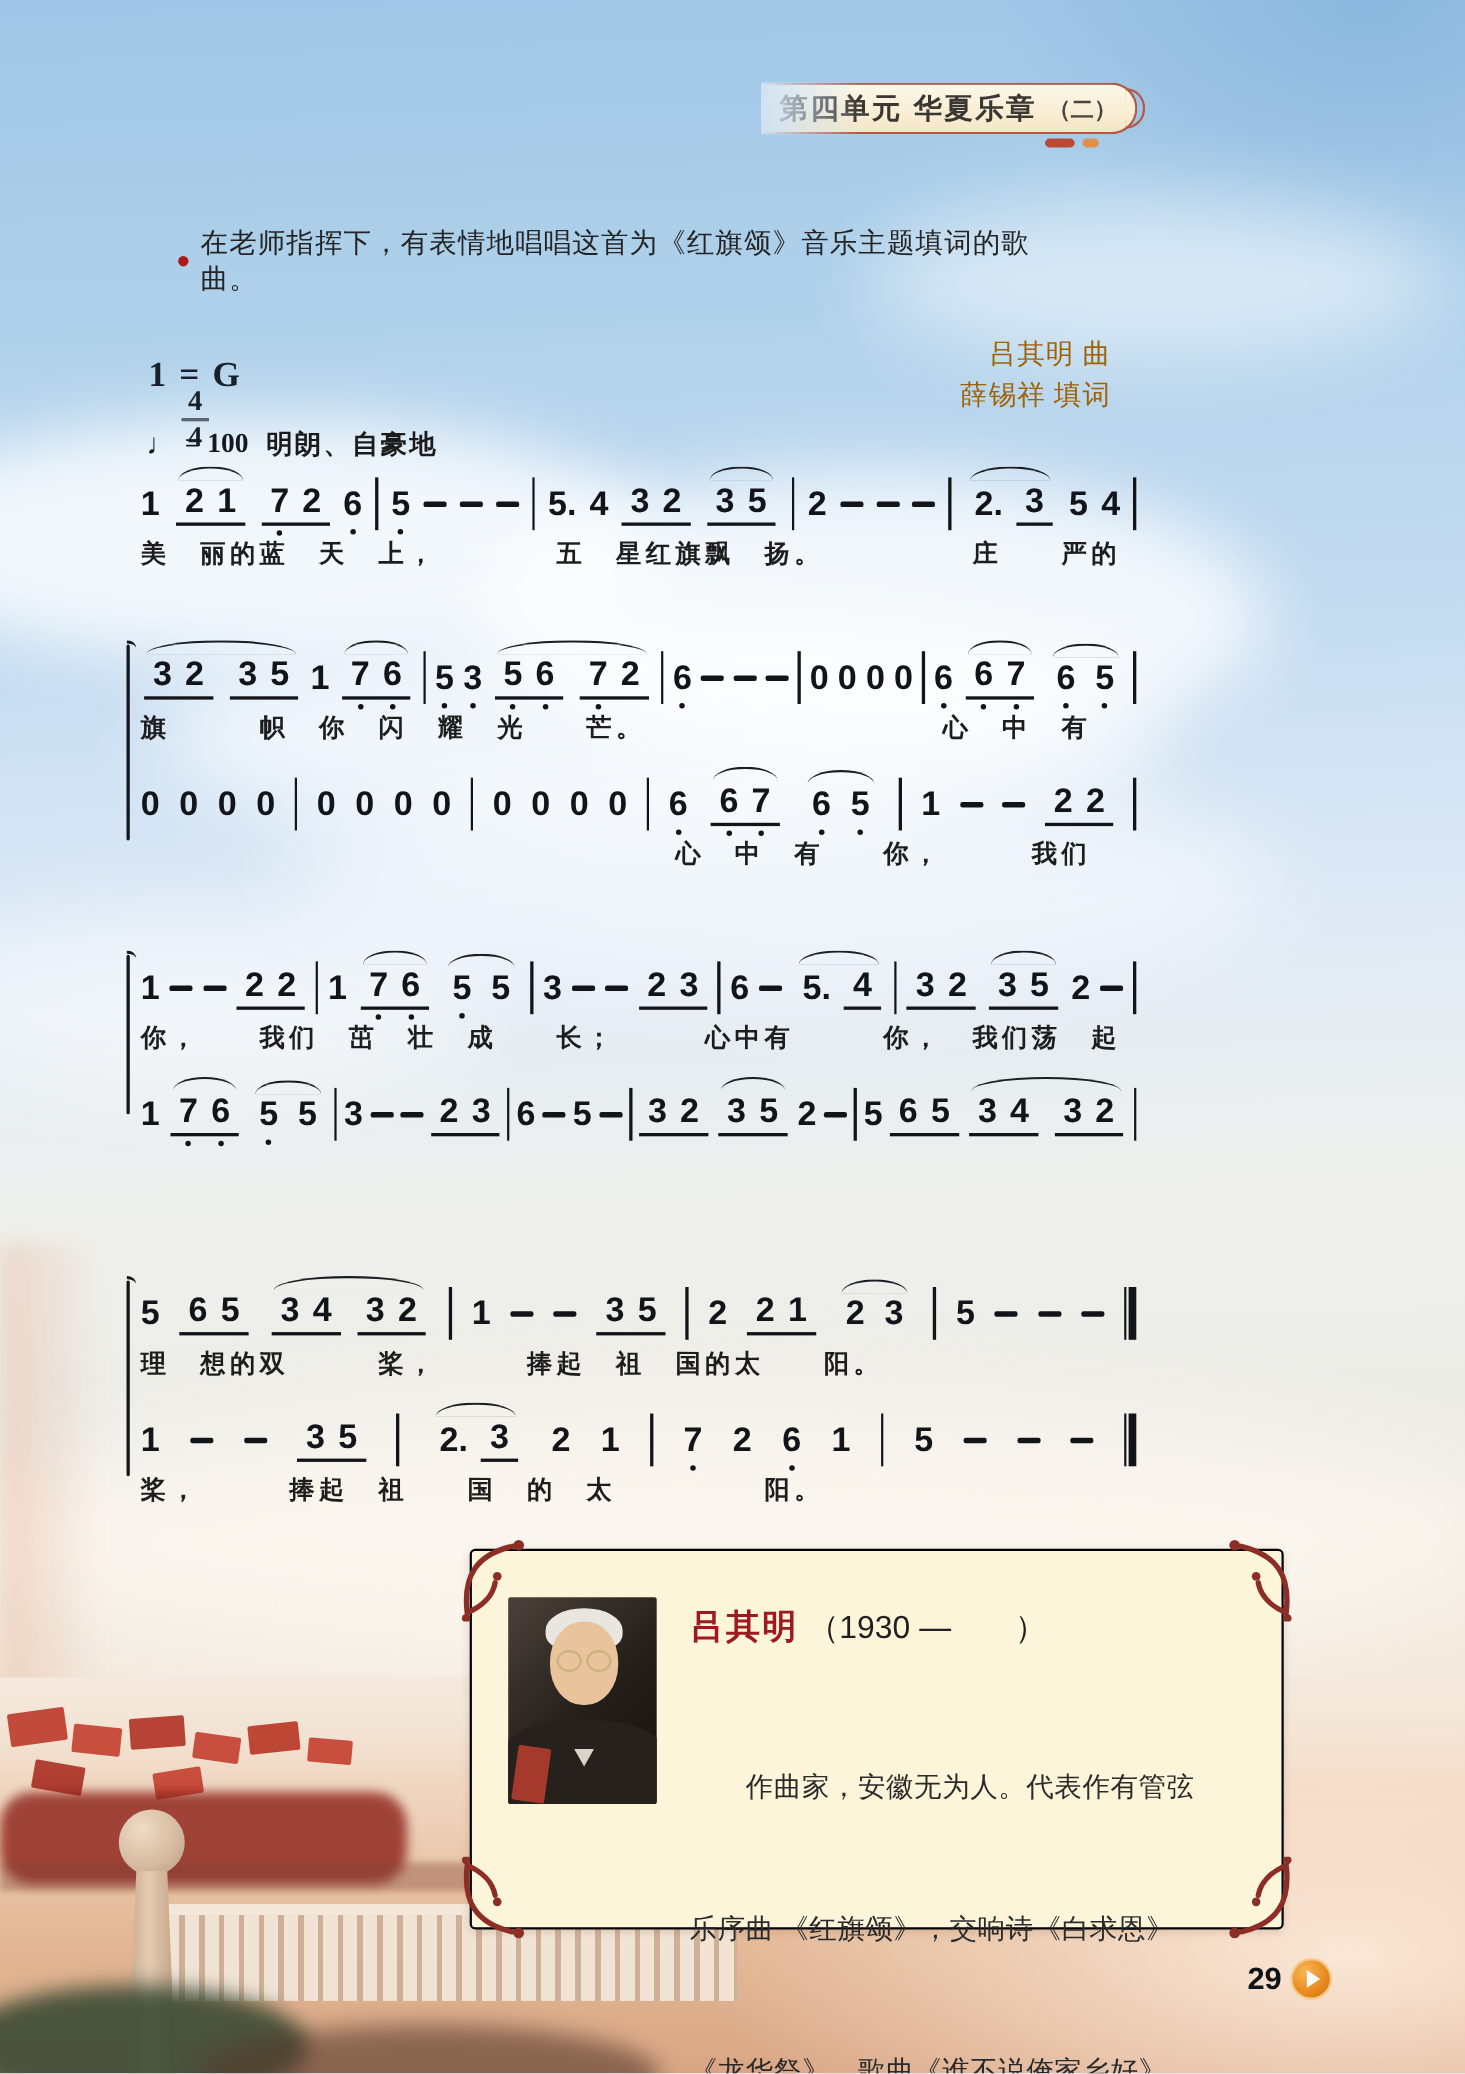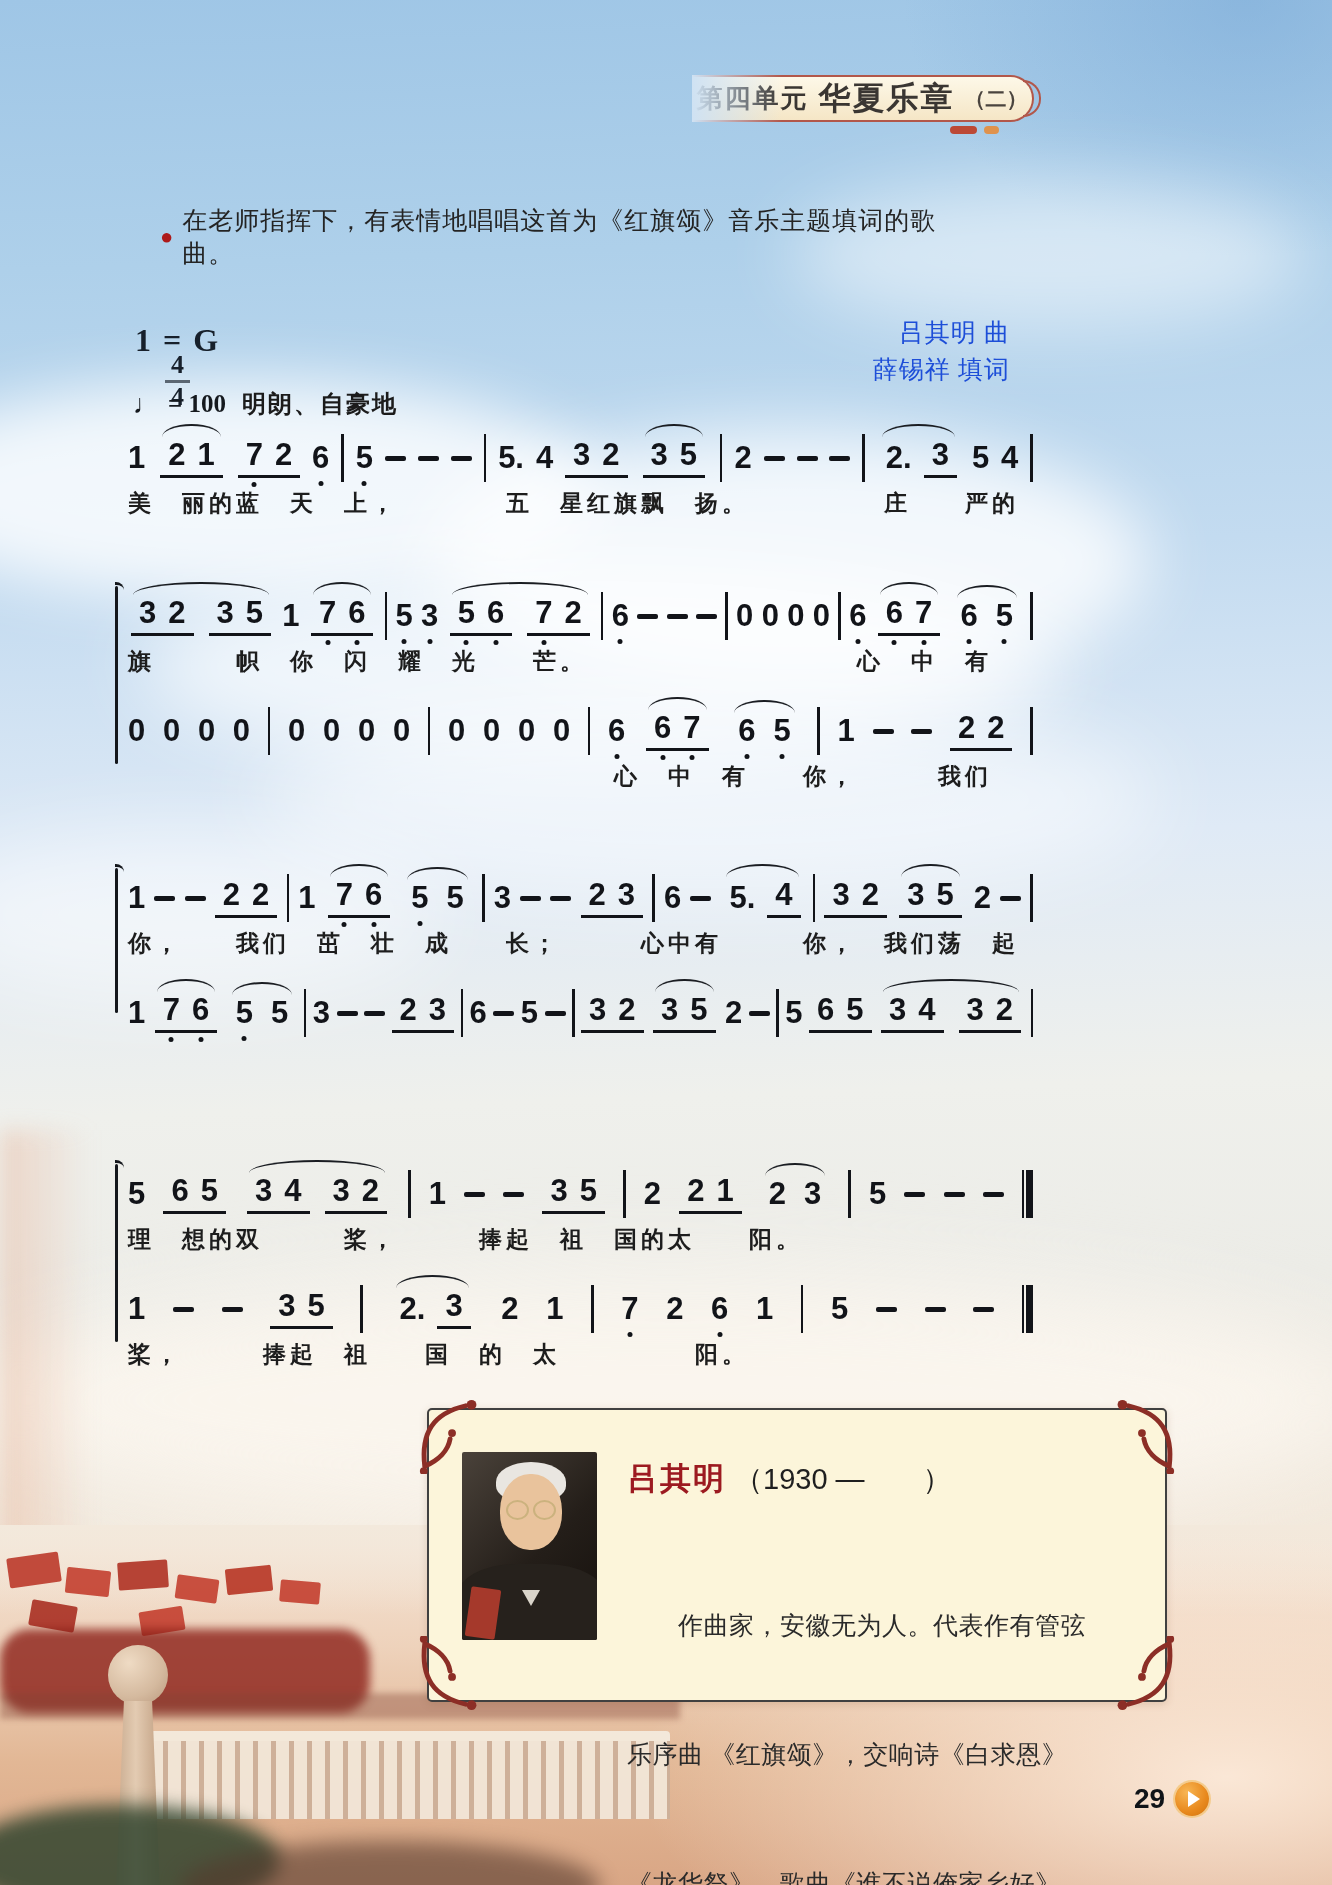--- a/index.html
+++ b/index.html
@@ -59,21 +59,21 @@
   
   .banner{position:absolute;left:692px;top:75px;width:342px;height:47px;box-sizing:border-box;
     border:2px solid #b2574a;border-left:none;border-radius:0 24px 24px 0;
     background:linear-gradient(180deg,#fdf8e8,#f5e6c6);
     display:flex;align-items:center;justify-content:center;gap:10px;}
   .banner::after{content:'';position:absolute;right:-9px;top:3px;bottom:3px;width:16px;
     border:2px solid #b2574a;border-left:none;border-radius:0 22px 22px 0;}
   .banner::before{content:'';position:absolute;left:0;top:-2px;bottom:-2px;width:90px;
     background:linear-gradient(90deg,#cfe2f3,rgba(207,226,243,0));}
   .banner .t1{font-size:26px;font-weight:600;color:#3a3632;letter-spacing:2px;}
-  .banner .t2{font-size:32px;font-weight:600;color:#3a3632;letter-spacing:2px;}
+  .banner .t2{font-size:26px;font-weight:600;color:#3a3632;letter-spacing:2px;}
   .banner .t3{font-size:21px;font-weight:600;color:#4a443e;}
   .banner-dashes{position:absolute;left:950px;top:126px;display:flex;gap:7px;align-items:center;}
   .banner-dashes i{display:block;height:8px;border-radius:4px;}
   .banner-dashes i:first-child{width:27px;background:#bc4936;}
   .banner-dashes i:last-child{width:15px;background:#df924d;}
 
   
   .instruction{position:absolute;left:160px;top:204px;width:800px;font-size:25px;color:#242424;
     font-weight:500;letter-spacing:1px;display:flex;align-items:center;gap:8px;}
   .instruction .bullet{color:#ad1a1a;font-size:22px;line-height:1;}
@@ -82,22 +82,22 @@
   .key-row{position:absolute;left:135px;top:322px;display:flex;align-items:flex-start;
     font-family:"Liberation Serif",serif;font-weight:bold;color:#17202b;flex-direction:column;}
   .key-row .key{font-size:32px;letter-spacing:2px;}
   .ts{display:inline-flex;flex-direction:column;align-items:center;margin-left:30px;margin-top:-8px;}
   .ts span{font-size:26px;line-height:28px;font-weight:bold;}
   .ts .num{border-bottom:3px solid #5a6672;padding:0 6px 1px;}
   .tempo-row{position:absolute;left:133px;top:388px;display:flex;align-items:center;color:#15191e;}
   .tempo-row .q{font-size:27px;margin-right:8px;}
   .tempo-row .v{font-family:"Liberation Serif",serif;font-size:25px;font-weight:bold;}
   .tempo-row .e{font-size:24px;font-weight:700;margin-left:16px;letter-spacing:2px;color:#1b1b1b;}
-  .credits{position:absolute;left:808px;top:314px;width:202px;text-align:right;
-    font-family:"Liberation Serif",serif;font-size:25px;color:#1d4ed8;line-height:37px;letter-spacing:1px;}
+  .credits{position:absolute;left:808px;top:304px;width:202px;text-align:right;
+    font-family:"Liberation Serif",serif;font-size:25px;color:#a16207;line-height:37px;letter-spacing:1px;}
 
   
   .score-systems{position:absolute;left:128px;top:0;width:905px;}
   .system{position:absolute;left:0;width:905px;}
   .sys0{top:420px;} .sys1{top:578px;} .sys2{top:860px;} .sys3{top:1156px;}
   .system.bracketed{padding-left:0;}
   .sys-bracket{position:absolute;left:-16px;top:8px;bottom:44px;width:8px;}
   .sys-bracket::before{content:'';position:absolute;left:3px;top:0;bottom:0;width:3px;background:#14171c;
     border-radius:3px;}
   .sys-bracket::after{content:'';position:absolute;left:3px;top:-4px;width:9px;height:9px;
@@ -121,22 +121,22 @@
     border-top:2px solid #1a1d22;border-radius:50% 50% 0 0/100% 100% 0 0;}
   .bar{width:2.5px;height:48px;background:#121419;}
   .bar.final{width:11px;background:transparent;border-left:2.5px solid #121419;border-right:7px solid #121419;
     box-sizing:border-box;}
   .dash{width:21px;height:5px;background:#121419;border-radius:2px;}
   .dash::after{display:none;}
   .lyrics{width:100%;font-family:"Liberation Serif",serif;font-size:23px;font-weight:600;color:#1d1d1d;
     letter-spacing:4px;white-space:pre;margin-top:2px;}
 
   
-  .bio{position:absolute;left:427px;top:1408px;width:740px;height:294px;box-sizing:border-box;
-    background:#fcf5da;border:2px solid #404040;border-radius:5px;
+  .bio{position:absolute;left:427px;top:1408px;width:740px;height:346px;box-sizing:border-box;
+    background:#fcf5da;border:2px solid #000000;border-radius:5px;
     box-shadow:0 2px 8px rgba(120,70,40,.18);}
   .bio .corner{position:absolute;width:78px;height:78px;}
   .bio .corner.tl{left:-14px;top:-14px;}
   .bio .corner.tr{right:-14px;top:-14px;transform:scaleX(-1);}
   .bio .corner.bl{left:-14px;bottom:-14px;transform:scaleY(-1);}
   .bio .corner.br{right:-14px;bottom:-14px;transform:scale(-1,-1);}
   .portrait{position:absolute;left:33px;top:42px;width:135px;height:188px;overflow:hidden;border-radius:2px;
     background:linear-gradient(135deg,#4a423a,#241e19 55%,#15100c);}
   .portrait .hair{position:absolute;left:34px;top:10px;width:70px;height:40px;border-radius:50% 50% 40% 40%;
     background:#e9e6e1;}

